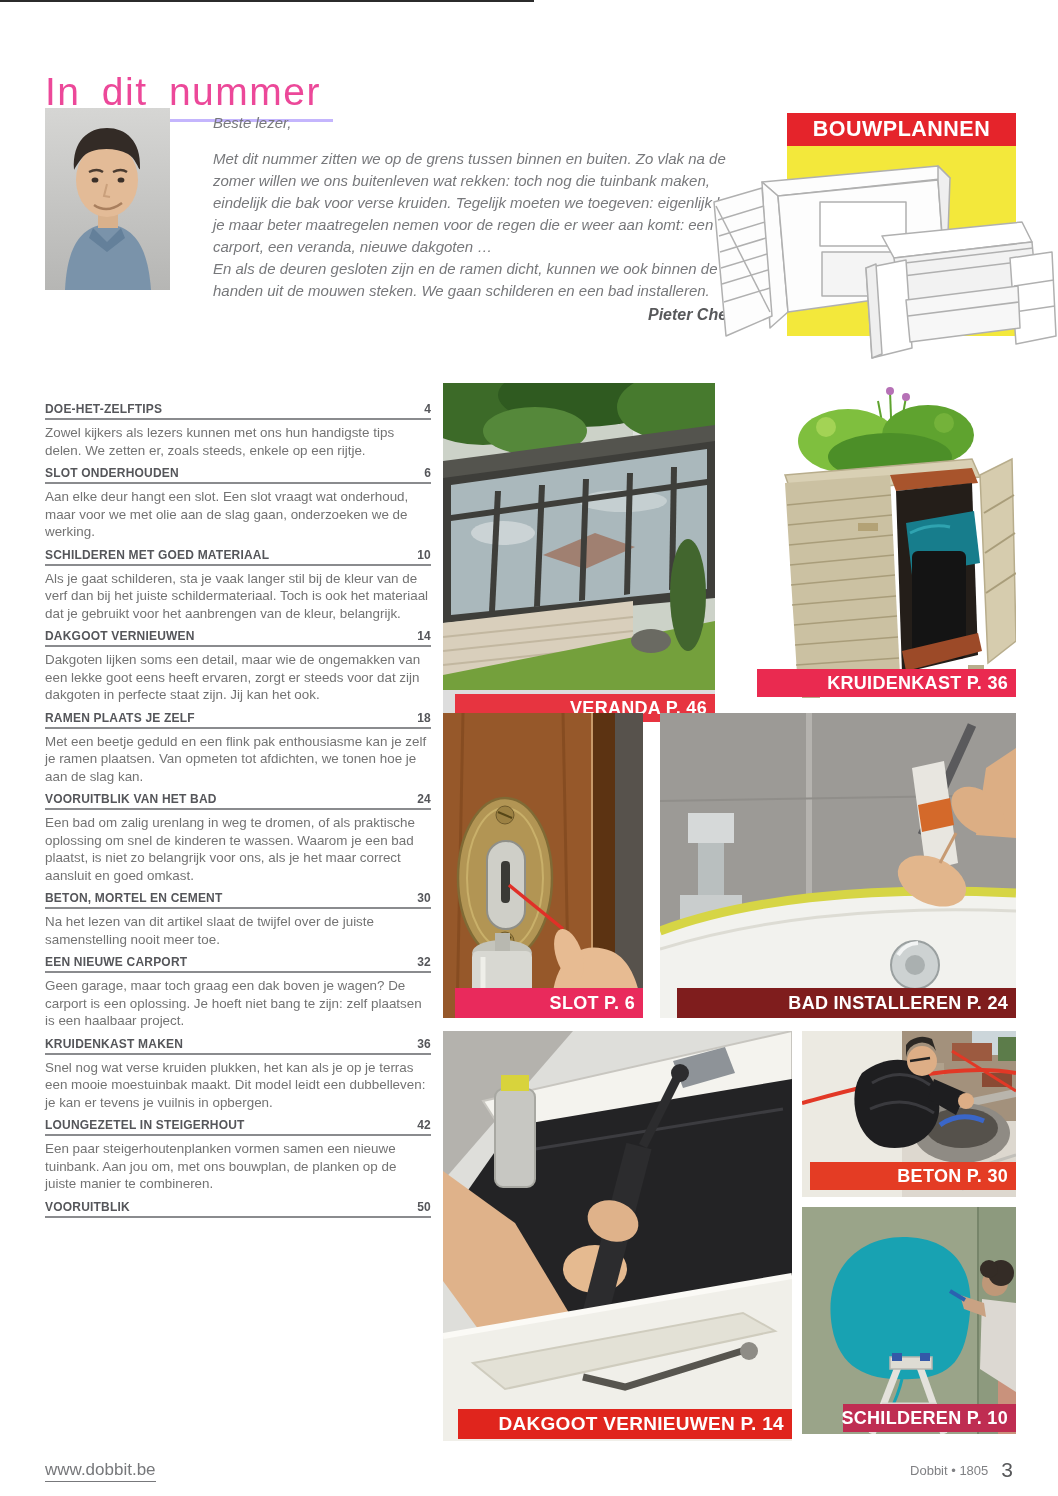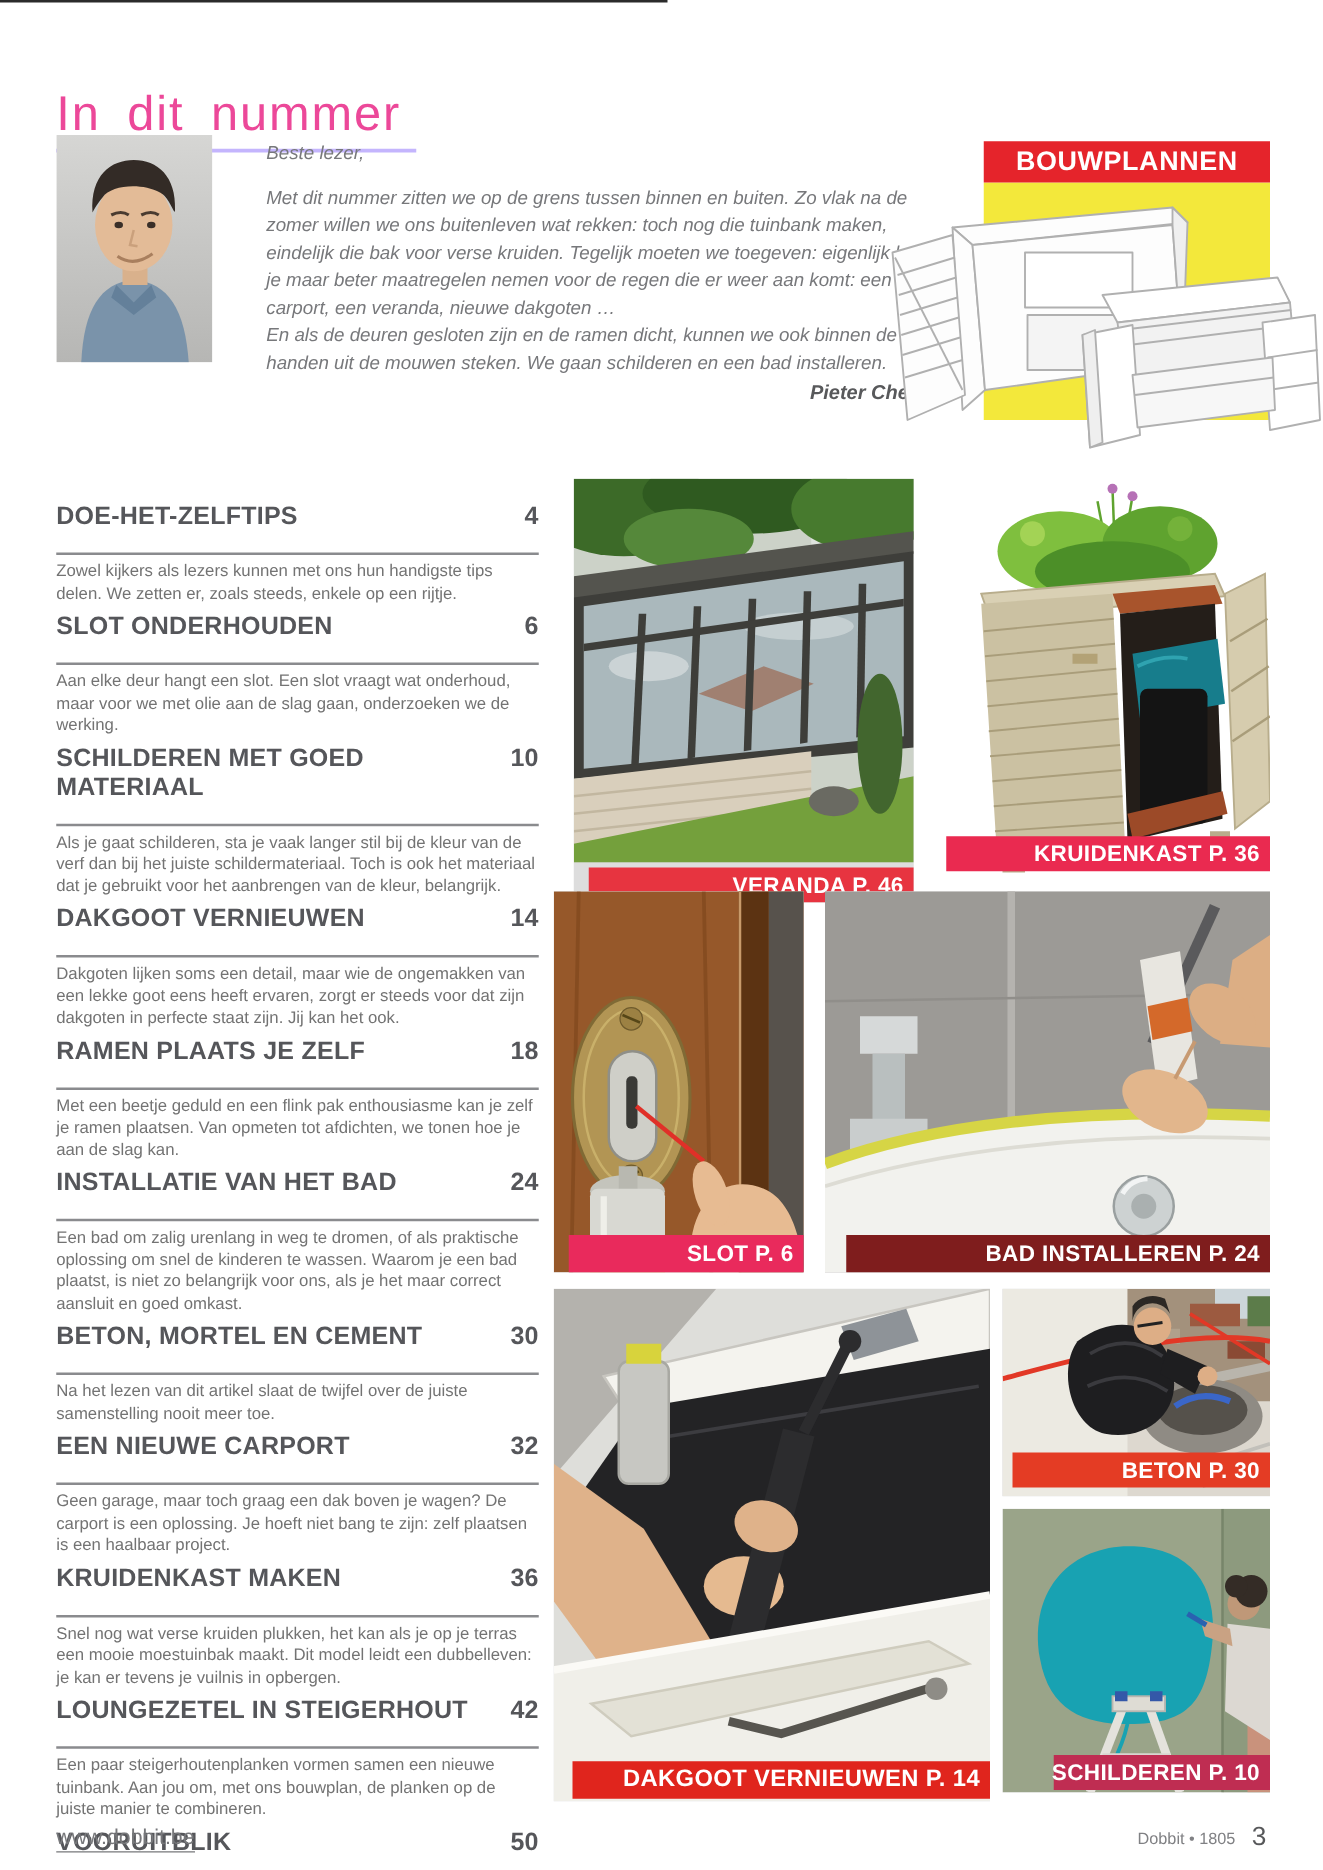--- a/index.html
+++ b/index.html
@@ -27,31 +27,31 @@
   .bp-banner{position:absolute;left:787px;top:113px;width:229px;height:33px;background:#e5242b;
              color:#ffffff;font-weight:bold;font-size:21.5px;letter-spacing:.5px;
              display:flex;align-items:center;justify-content:center;z-index:3;}
   .bp-yellow{position:absolute;left:787px;top:146px;width:229px;height:190px;background:#f3e83b;z-index:1;}
   .bp-art{position:absolute;left:700px;top:140px;width:358px;height:232px;z-index:2;}
 
   
   .toc{position:absolute;left:45px;top:402px;width:386px;}
   .toc-entry{margin:0;}
   .toc-head{display:flex;justify-content:space-between;align-items:baseline;
-            font-weight:bold;font-size:20px;color:#55565a;letter-spacing:.2px;
-            border-bottom:2px solid #8a8b8e;padding-bottom:17px;}
+            font-weight:bold;font-size:12px;color:#55565a;letter-spacing:.2px;
+            border-bottom:2px solid #8a8b8e;padding-bottom:2px;}
   .toc-desc{font-size:13.4px;line-height:17.5px;color:#737373;margin:4px 0 7px 0;}
 
   
   .photo{position:absolute;overflow:hidden;background:#ddd;}
   .photo svg{display:block;}
   .caption{position:absolute;right:0;height:28px;display:flex;align-items:center;
            justify-content:flex-end;padding-right:8px;color:#ffffff;font-weight:bold;
            font-size:18px;letter-spacing:.3px;white-space:nowrap;}
-  .ph-veranda   {left:459px;top:383px;width:272px;height:339px;}
+  .ph-veranda   {left:443px;top:383px;width:272px;height:339px;}
   .ph-kruiden   {left:740px;top:383px;width:276px;height:317px;background:#ffffff;}
   .ph-slot      {left:443px;top:713px;width:200px;height:305px;}
   .ph-bad       {left:660px;top:713px;width:356px;height:305px;}
   .ph-dakgoot   {left:443px;top:1031px;width:349px;height:410px;}
   .ph-beton     {left:802px;top:1031px;width:214px;height:166px;}
   .ph-schilderen{left:802px;top:1207px;width:214px;height:227px;}
   .cap-veranda   {bottom:0;left:12px;background:#e73440;}
   .cap-kruiden   {bottom:3px;left:17px;background:#ea2a50;}
   .cap-slot      {bottom:0;left:12px;background:#e92a5c;height:30px;}
   .cap-bad       {bottom:0;left:17px;background:#7f1d1d;height:30px;}
@@ -177,21 +177,21 @@
     </div>
     <div class="toc-entry">
       <div class="toc-head">
         <span>RAMEN PLAATS JE ZELF</span>
         <span>18</span>
       </div>
       <p class="toc-desc">Met een beetje geduld en een flink pak enthousiasme kan je zelf je ramen plaatsen. Van opmeten tot afdichten, we tonen hoe je aan de slag kan.</p>
     </div>
     <div class="toc-entry">
       <div class="toc-head">
-        <span>INSTALLATIE VAN HET BAD</span>
+        <span>VOORUITBLIK VAN HET BAD</span>
         <span>24</span>
       </div>
       <p class="toc-desc">Een bad om zalig urenlang in weg te dromen, of als praktische oplossing om snel de kinderen te wassen. Waarom je een bad plaatst, is niet zo belangrijk voor ons, als je het maar correct aansluit en goed omkast.</p>
     </div>
     <div class="toc-entry">
       <div class="toc-head">
         <span>BETON, MORTEL EN CEMENT</span>
         <span>30</span>
       </div>
       <p class="toc-desc">Na het lezen van dit artikel slaat de twijfel over de juiste samenstelling nooit meer toe.</p>

